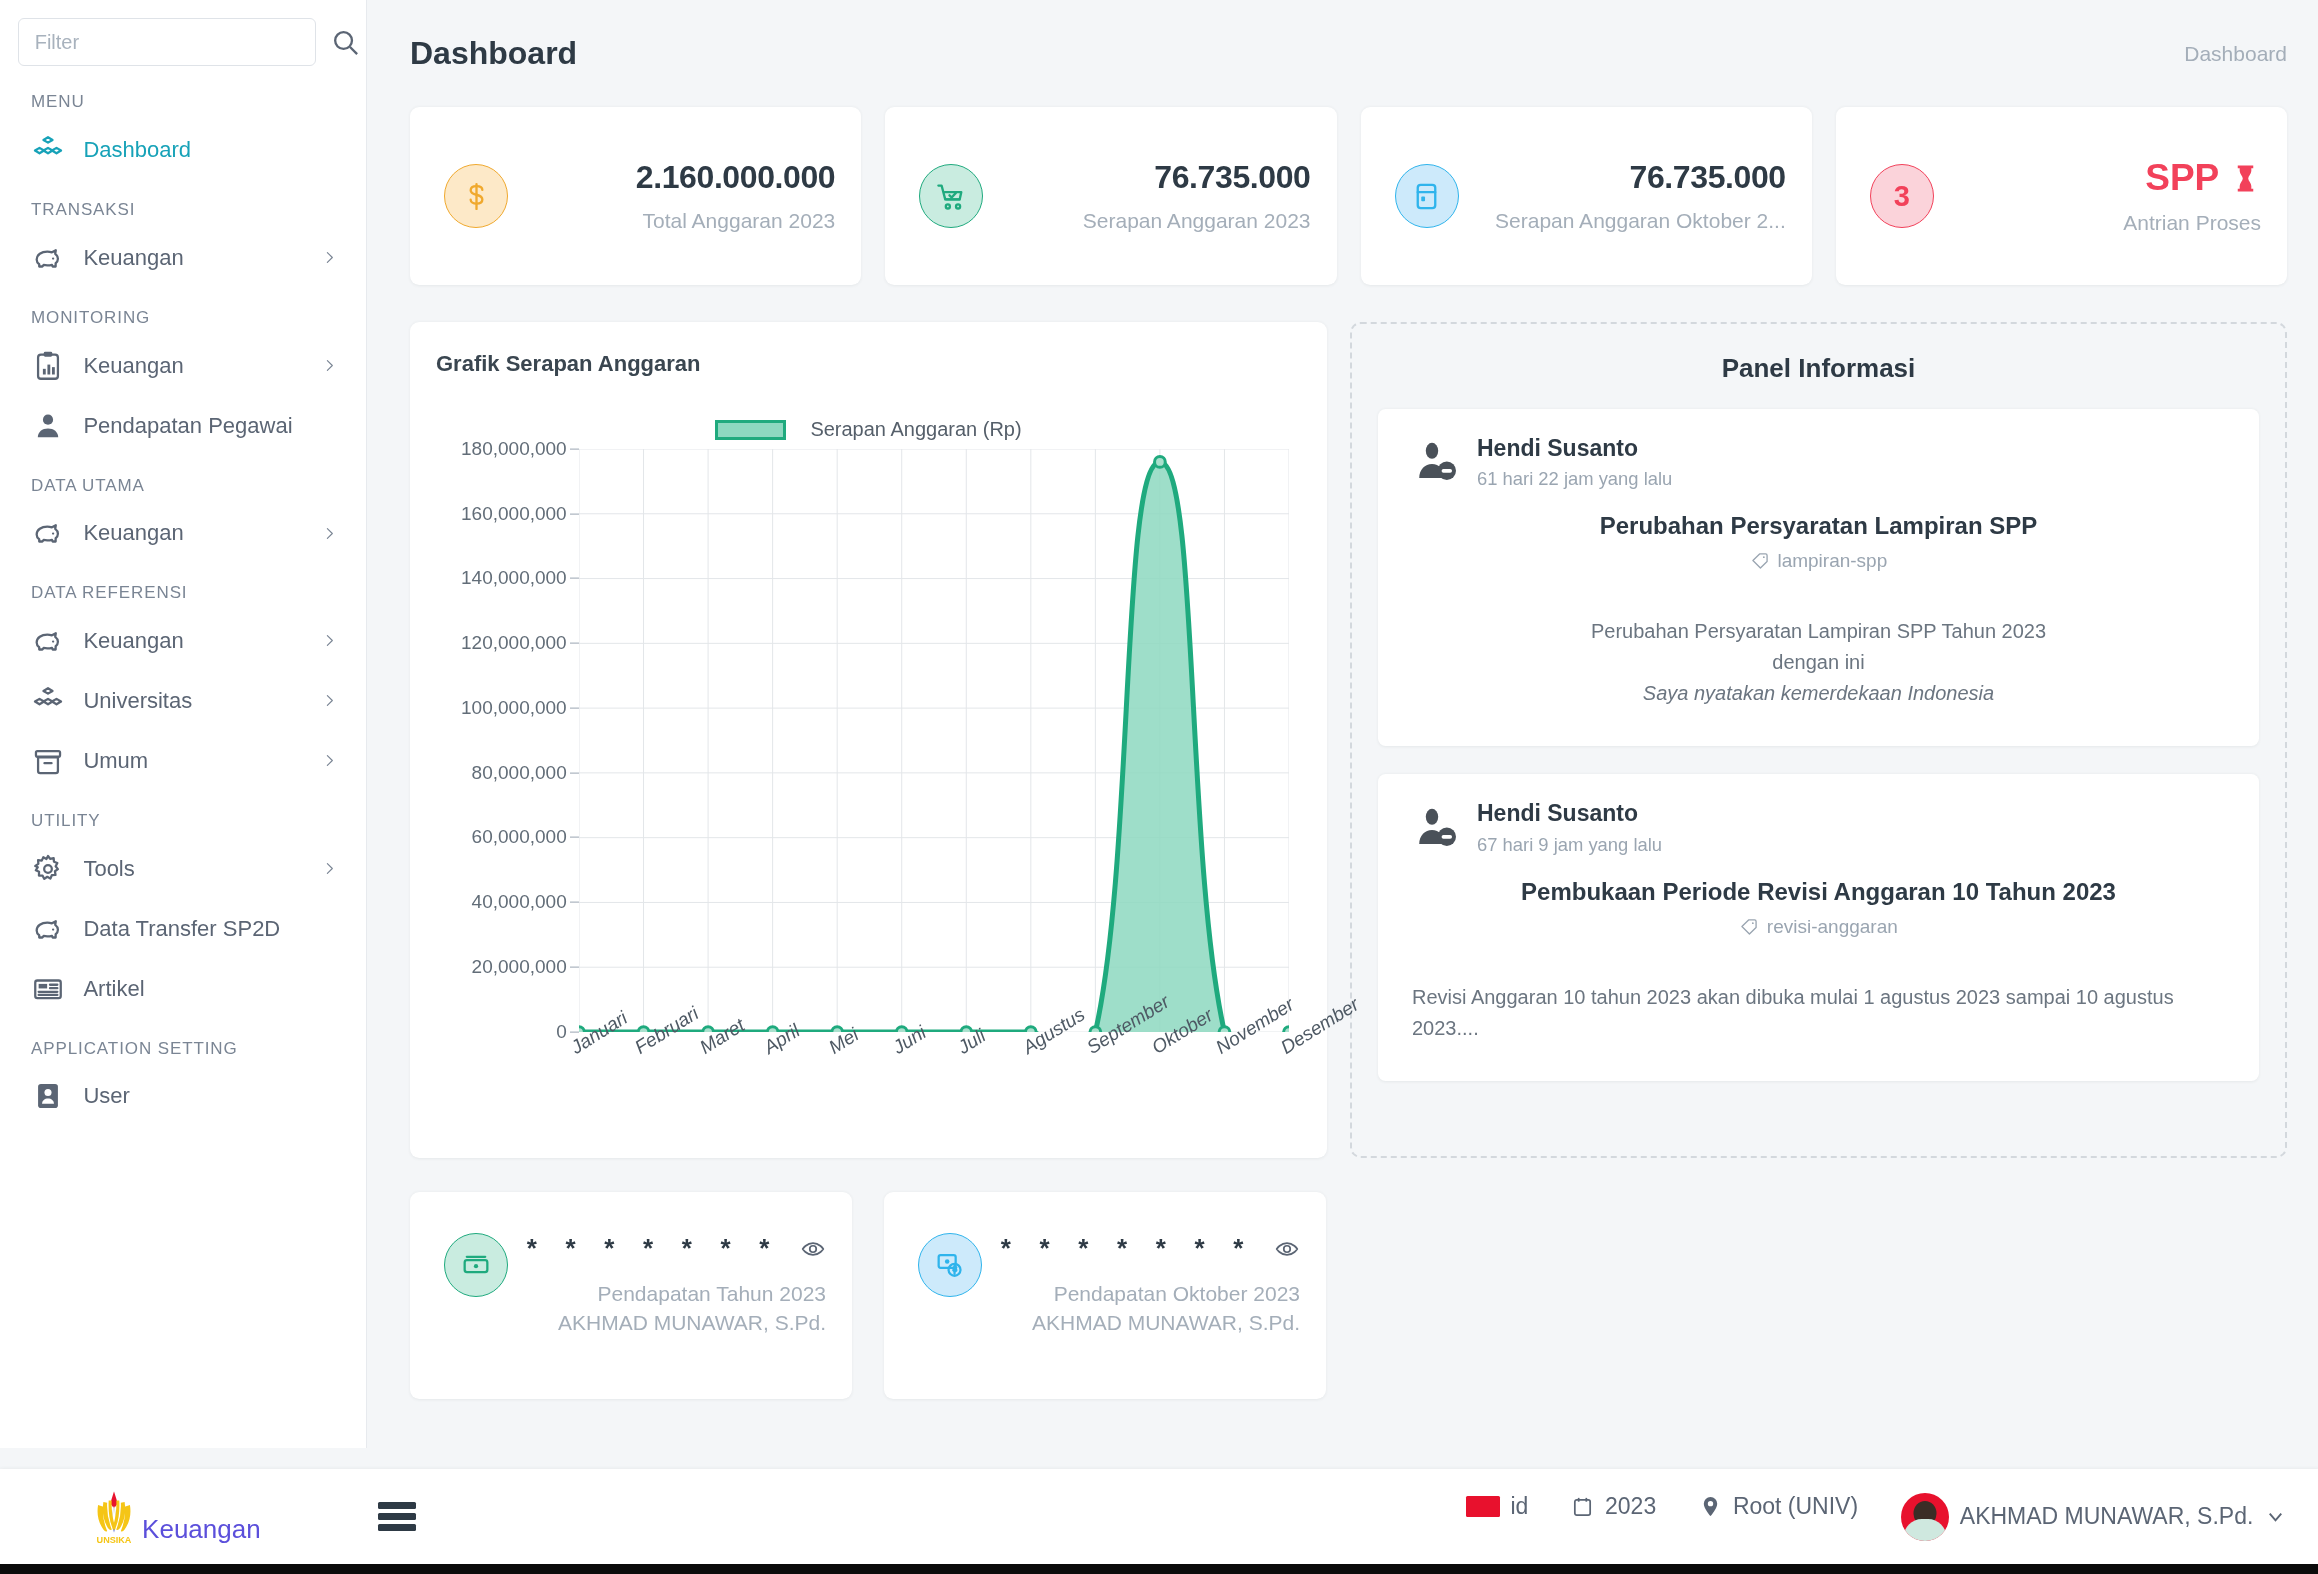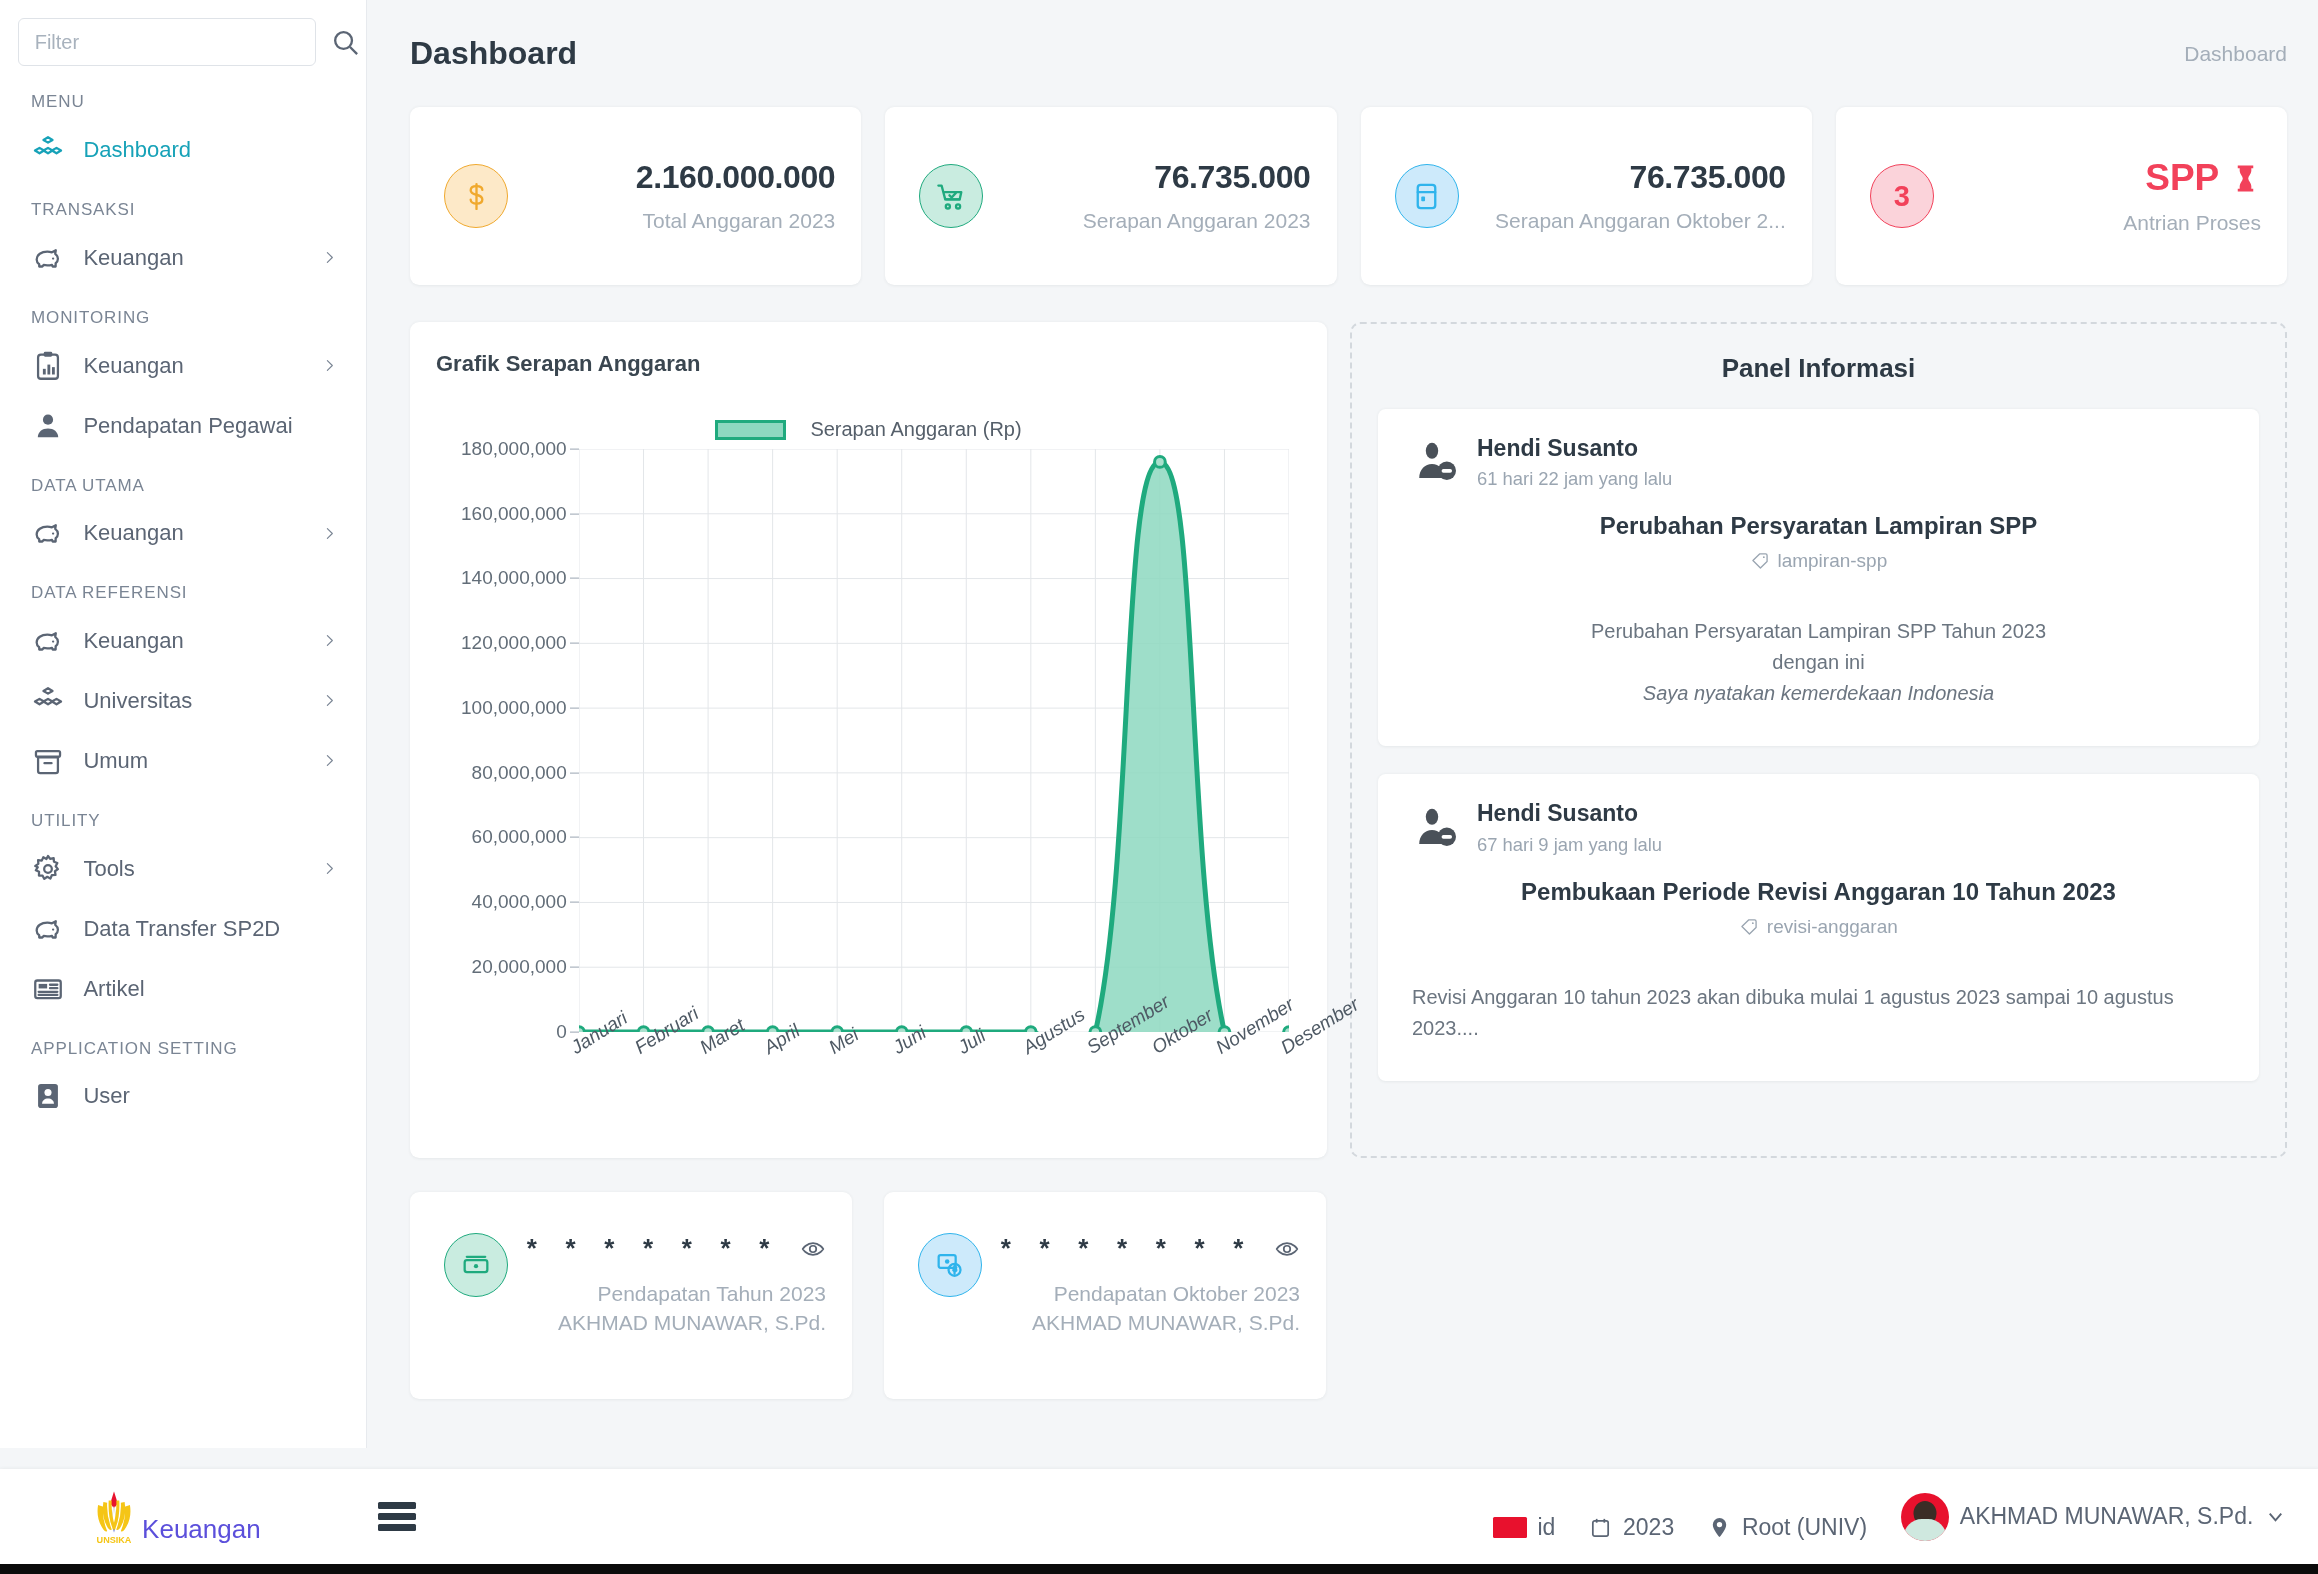--- a/index.html
+++ b/index.html
@@ -129,21 +129,21 @@
     background:#fff; display:flex; align-items:center;
     justify-content:space-between; padding:0 32px 0 92px;
     box-shadow:0 -0.8px 3.1px rgba(40,50,60,.05);
   }
   #blackbar { position:absolute; left:0; bottom:0; width:2319px; height:10.7px; background:#0b0b0b; }
   .f-left { display:flex; align-items:center; gap:117px; }
   .brand { display:flex; align-items:flex-end; gap:6.1px; }
   .brand-name { font-size:26px; color:#5b4fdb; }
   .burger { width:38px; height:29px; display:flex; flex-direction:column; justify-content:space-between; cursor:pointer; }
   .burger i { display:block; height:7px; background:#2e3a45; border-radius:1.5px; }
-  .f-right { display:flex; align-items:flex-end; gap:34px; }
+  .f-right { display:flex; align-items:flex-start; gap:43px; }
   .f-item { display:flex; align-items:center; gap:10.7px; font-size:23px; color:#5b6574; cursor:pointer; }
   .flag { width:34px; height:21.5px; background:#e8112d; border-radius:1.5px; }
   .cal-ico, .pin-ico, .chev-ico { width:23px; height:23px; color:#5b6574; }
   .avatar {
     width:48px; height:48px; border-radius:50%; background:#e8112d; overflow:hidden;
     position:relative; flex:0 0 48px;
   }
   .avatar .head { position:absolute; left:50%; top:7.7px; width:23px; height:24.5px; background:#3b2d26; border-radius:50% 50% 45% 45%; transform:translateX(-50%); }
   .avatar .body { position:absolute; left:50%; bottom:0; width:43px; height:21.5px; background:#cfe8df; border-radius:18.4px 18.4px 0 0; transform:translateX(-50%); }
 </style>

